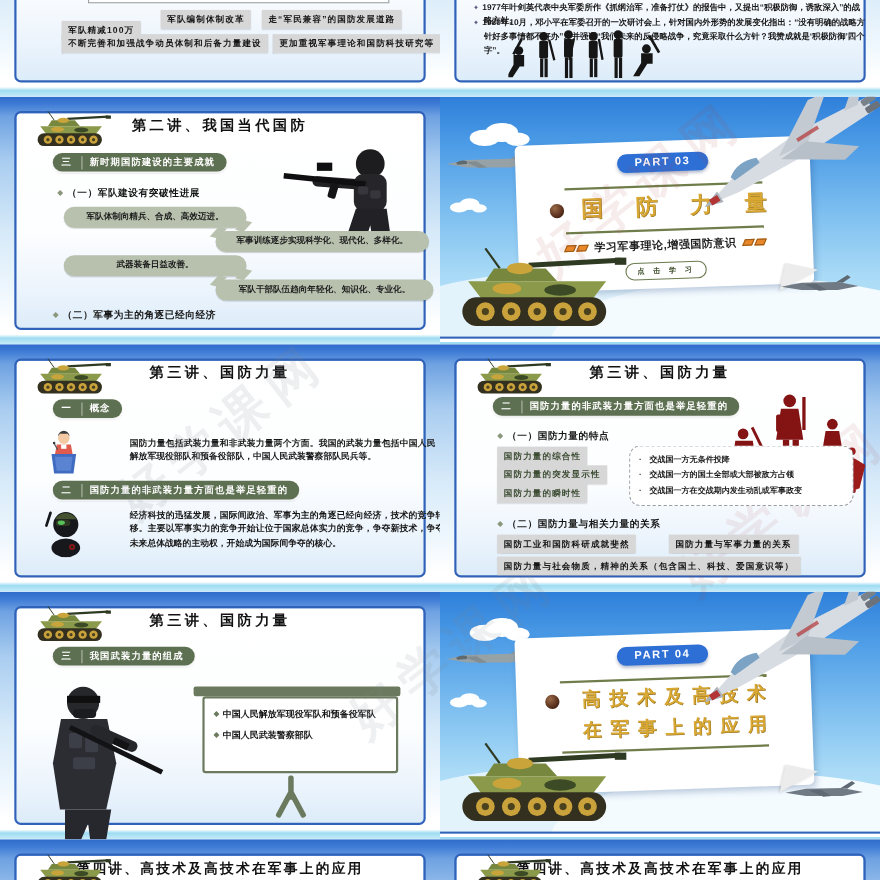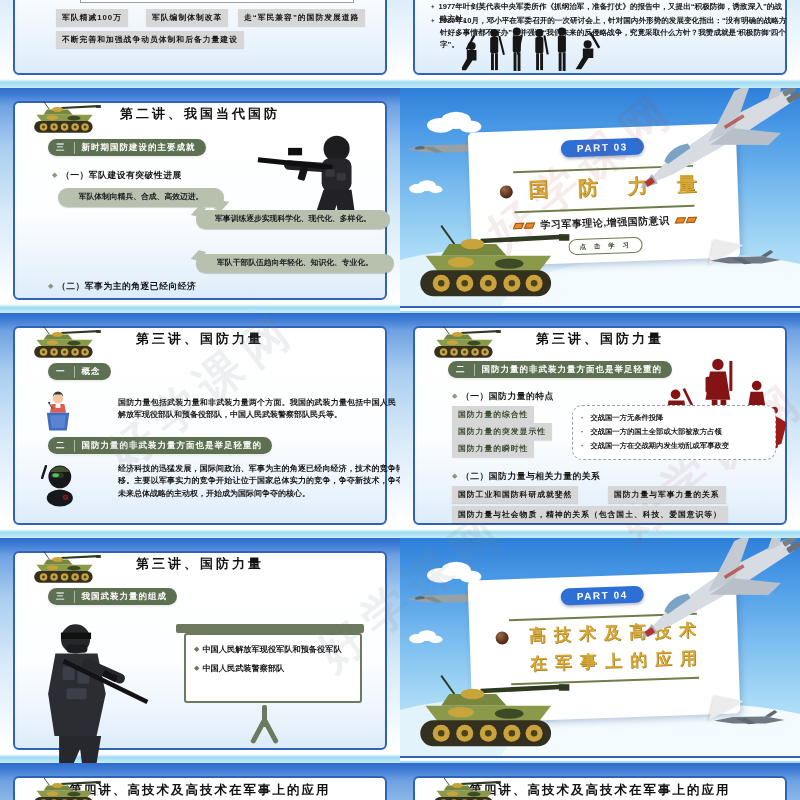--- a/index.html
+++ b/index.html
@@ -226,24 +226,25 @@
 </svg>
 
 <div class="viewport">
   <div class="grid">
 
     <div class="cell" style="left:0;top:0;">
       <div class="content-bg"></div>
       <div class="panel"></div>
 
       <div class="textbox-partial" style="left:80px;top:118px;width:272px;height:20px;"></div>
-      <span class="chip" style="left:56px;top:146px;text-align:right;">军队精减100万</span>
+      <span class="chip" style="left:56px;top:156px;text-align:right;">军队精减100万</span>
       <span class="chip" style="left:146px;top:146px;font-family:Liberation Mono, monospace;">军队编制体制改革</span>
       <span class="chip" style="left:238px;top:146px;">走“军民兼容”的国防发展道路</span>
       <span class="chip" style="left:56px;top:168px;">不断完善和加强战争动员体制和后备力量建设</span>
+      <span class="chip" style="left:248px;top:168px;">更加重视军事理论和国防科技研究等</span>
     </div>
 
     <div class="cell" style="left:400px;top:0;">
       <div class="content-bg"></div>
       <div class="panel"></div>
       <div class="bullet" style="left:30px;top:138px;width:346px;"><span class="bdia">✦</span><span>1977年叶剑英代表中央军委所作《抓纲治军，准备打仗》的报告中，又提出“积极防御，诱敌深入”的战略方针。</span></div>
       <div class="bullet" style="left:30px;top:152px;width:352px;"><span class="bdia">✦</span><span>1980年10月，邓小平在军委召开的一次研讨会上，针对国内外形势的发展变化指出：“没有明确的战略方针好多事情都不好办”。并强调“我们未来的反侵略战争，究竟采取什么方针？我赞成就是‘积极防御’四个字”。</span></div>
       <svg class="abs" style="left:62px;top:162px;width:145px;height:50px;">
           <use href="#sym-soldiers-group"></use>
         </svg>
@@ -259,20 +260,21 @@
       <svg class="abs" style="right:22px;top:44px;width:122px;height:112px;z-index:1;">
           <use href="#sym-soldier-aim"></use>
         </svg>
       <div class="badge" style="left:48px;top:51px;">
         <span class="num">三</span>
         <span>新时期国防建设的主要成就</span>
       </div>
       <div class="point" style="left:52px;top:82px;"><span class="dmd">◆</span><span>（一）军队建设有突破性进展</span></div>
       <div class="bubble tail-r" style="left:58px;top:100px;width:150px;z-index:2;">军队体制向精兵、合成、高效迈进。</div>
       <div class="bubble tail-l" style="left:196px;top:122px;width:178px;z-index:2;">军事训练逐步实现科学化、现代化、多样化。</div>
+      <div class="bubble tail-r" style="left:58px;top:144px;width:150px;z-index:2;">武器装备日益改善。</div>
       <div class="bubble tail-l" style="left:196px;top:166px;width:182px;z-index:2;">军队干部队伍趋向年轻化、知识化、专业化。</div>
       <div class="point" style="left:48px;top:193px;"><span class="dmd">◆</span><span>（二）军事为主的角逐已经向经济</span></div>
     </div>
 
     <div class="cell" style="left:400px;top:225px;">
       <div class="sky-bg"></div>
       <div class="hill" style="left:-60px;bottom:-45px;width:320px;height:110px;"></div>
       <div class="hill2" style="right:-80px;bottom:-60px;width:380px;height:120px;"></div>
       <svg class="abs" style="left:22px;top:20px;width:62px;height:26px;">
           <use href="#sym-cloud"></use>

